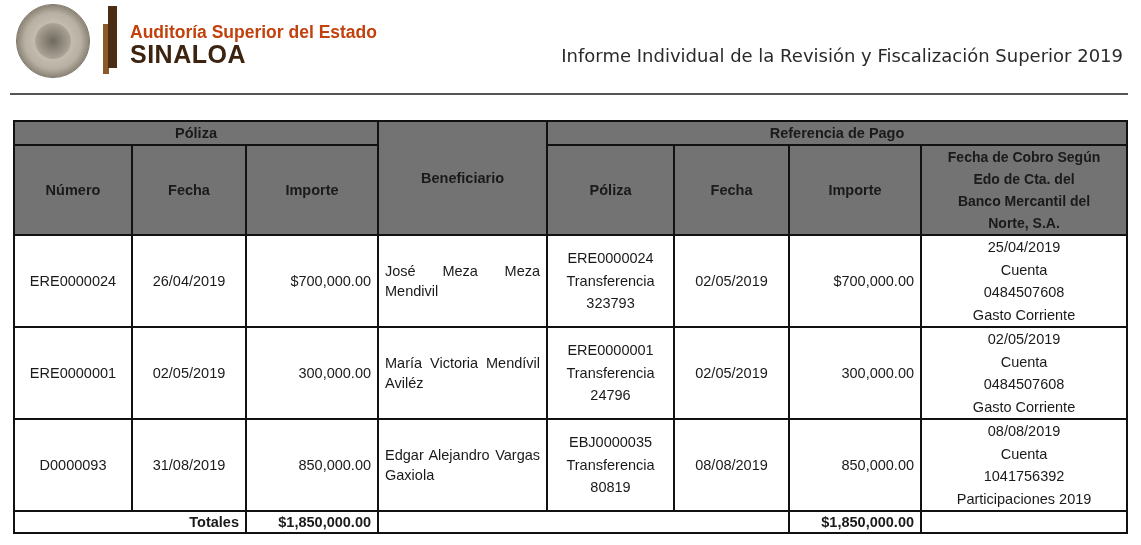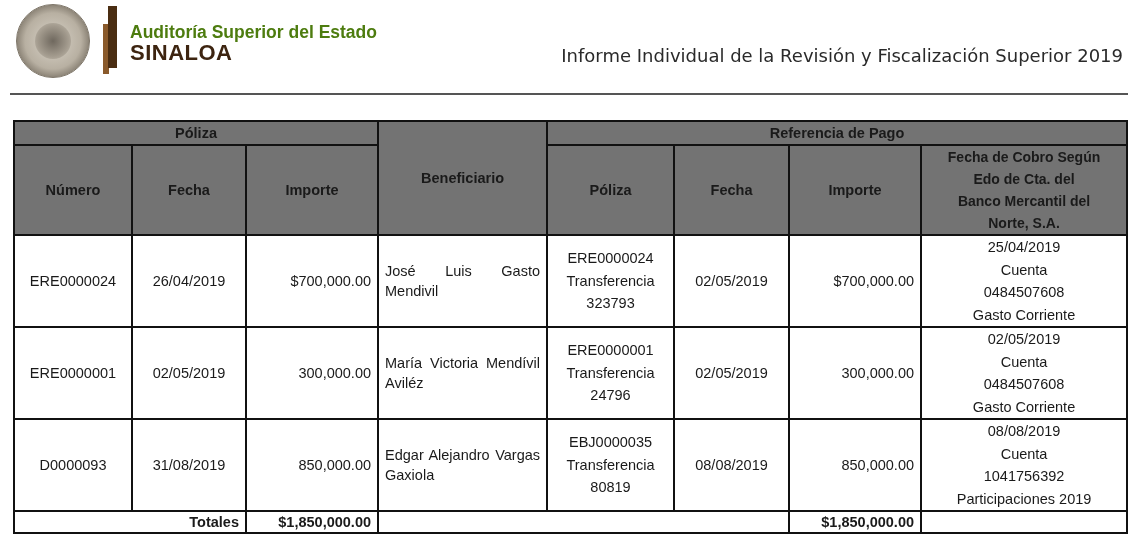--- a/index.html
+++ b/index.html
@@ -5,22 +5,22 @@
   html, body { margin:0; padding:0; background:#ffffff; }
   body { width:1141px; height:545px; position:relative; overflow:hidden;
          font-family:"Liberation Sans", sans-serif; color:#1a1a1a; }
   .seal { position:absolute; left:16px; top:4px; width:72px; height:72px; border-radius:50%;
           background:radial-gradient(circle, #d9d3c8 0%, #b8b0a2 55%, #8f877a 70%, #e8e4dc 72%, #9a9286 76%, #d6d0c4 100%);
           border:1px solid #7d7568; }
   .seal-inner { position:absolute; left:18px; top:18px; width:36px; height:36px; border-radius:50%;
                 background:radial-gradient(circle, #6f685e 0%, #a39b8e 60%, #c9c2b5 100%); }
   .bar1 { position:absolute; left:108px; top:6px; width:9px; height:62px; background:#4a2d12; }
   .bar2 { position:absolute; left:103px; top:24px; width:6px; height:50px; background:#8a5a2b; }
-  .org-line1 { position:absolute; left:130px; top:22px; font-size:17.5px; font-weight:bold; color:#4d7c0f; }
-  .org-line2 { position:absolute; left:130px; top:40px; font-size:22px; font-weight:bold; color:#3d2410; letter-spacing:0.5px; }
+  .org-line1 { position:absolute; left:130px; top:22px; font-size:17.5px; font-weight:bold; color:#c2410c; }
+  .org-line2 { position:absolute; left:130px; top:40px; font-size:25px; font-weight:bold; color:#3d2410; letter-spacing:0.5px; }
   .report-title { position:absolute; right:18px; top:45px; font-size:19.5px; color:#2a2a2a;
                   font-family:"DejaVu Sans", sans-serif; font-size:18px; }
   .rule { position:absolute; left:10px; top:93px; width:1118px; height:2px; background:#555; }
 
   table { position:absolute; left:13px; top:120px; border-collapse:collapse; table-layout:fixed; width:1113px; }
   td, th { border:2px solid #111; font-size:14.5px; padding:0 6px; vertical-align:middle; }
   th { background:#737373; font-weight:bold; text-align:center; }
   .h-top th { height:22px; }
   .h-sub th { height:88px; line-height:22px; }
   .row td { height:88px; text-align:center; line-height:22.5px; }
@@ -75,21 +75,21 @@
       <div>Edo de Cta. del</div>
       <div>Banco Mercantil del</div>
       <div>Norte, S.A.</div>
     </th>
   </tr>
 
   <tr class="row">
     <td>ERE0000024</td>
     <td>26/04/2019</td>
     <td class="num">$700,000.00</td>
-    <td class="benef">José Luis Gasto Mendivil</td>
+    <td class="benef">José Meza Meza Mendivil</td>
     <td>
       <div>ERE0000024</div>
       <div>Transferencia</div>
       <div>323793</div>
     </td>
     <td>02/05/2019</td>
     <td class="num">$700,000.00</td>
     <td>
       <div>25/04/2019</div>
       <div>Cuenta</div>

